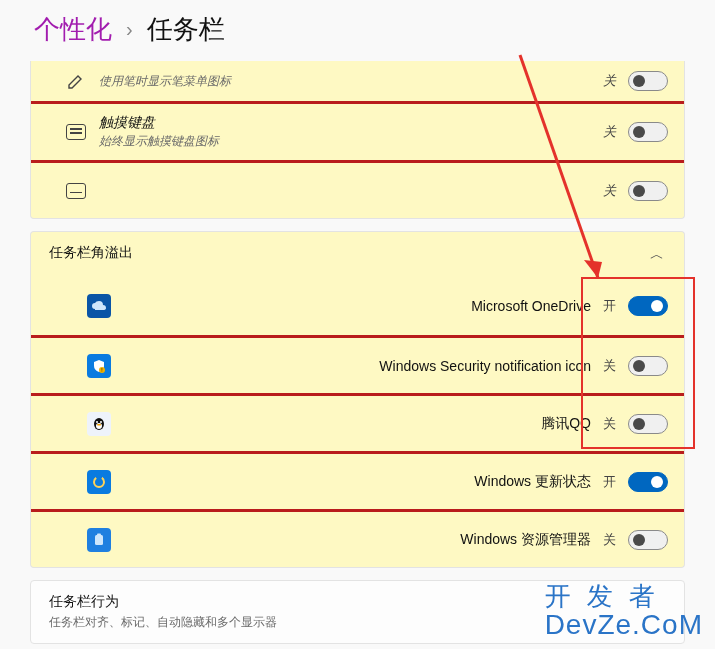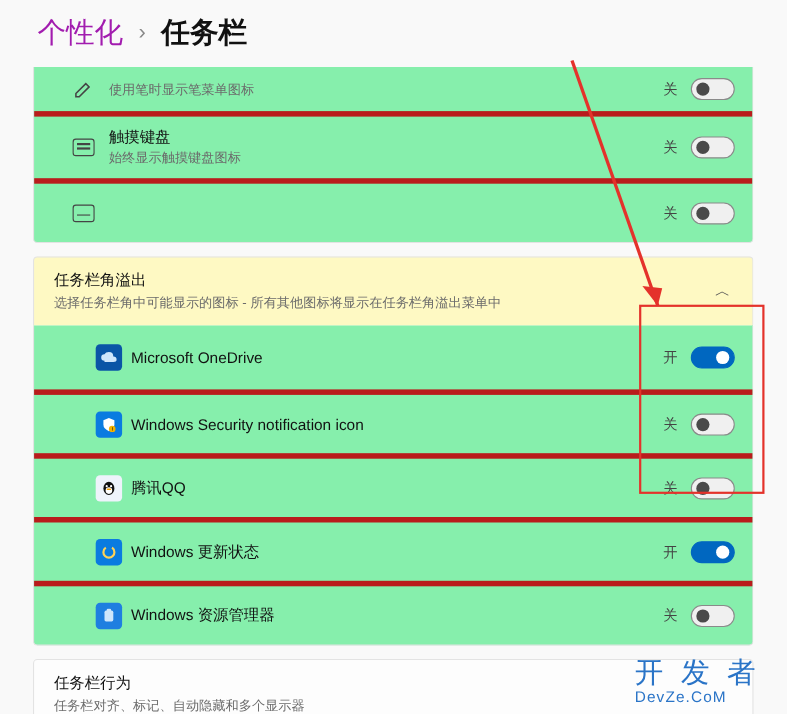--- a/index.html
+++ b/index.html
@@ -13,37 +13,38 @@
   }
   .breadcrumb {
     display: flex;
     align-items: center;
     gap: 14px;
     padding: 12px 34px 14px 34px;
     font-size: 26px;
   }
   .breadcrumb .parent { color: #a21caf; }
   .breadcrumb .sep { color: #888; font-size: 20px; }
-  .breadcrumb .current { color: #111; font-weight: 700; }
+  .breadcrumb .current { color: #111; font-weight: 400; }
 
   .panel {
     margin: 0 30px 4px 30px;
-    background: #86efac;
+    background: #fef9c3;
     border: 1px solid #e3e3e3;
     border-radius: 4px;
     overflow: hidden;
+    font-style: italic;
   }
   .panel.topcut { border-top: none; border-radius: 0 0 4px 4px; }
 
   .row {
     display: flex;
     align-items: center;
     padding: 10px 16px 10px 22px;
     min-height: 58px;
-    border-top: 5px solid #b91c1c;
+    border-top: 3px solid #b91c1c;
   }
   .row:first-child { border-top: none; }
   .row .icon-slot {
     width: 46px;
     display: flex;
     justify-content: center;
     align-items: center;
     flex: 0 0 46px;
   }
   .row .labels {
@@ -93,24 +94,25 @@
     display: flex;
     align-items: center;
   }
   .section-header .labels { flex: 1; }
   .section-header .title { font-size: 14px; color: #111; margin-bottom: 3px;}
   .section-header .desc { font-size: 12px; color: #6b6b6b; }
   .chevron { color: #555; font-size: 14px; padding-right: 4px; }
 
   .overflow-panel {
     margin: 0 30px 4px 30px;
-    background: #86efac;
+    background: #fef9c3;
     border: 1px solid #e3e3e3;
     border-top: none;
     border-radius: 0 0 4px 4px;
+    text-align: right;
   }
   .overflow-panel .row { padding-left: 48px; }
   .overflow-panel .icon-slot { width: 40px; flex: 0 0 40px; }
 
   .appicon {
     width: 24px; height: 24px;
     border-radius: 4px;
     display: flex; align-items: center; justify-content: center;
     font-size: 14px;
     color: #fff;
@@ -133,21 +135,21 @@
     text-align: left;
     line-height: 1.1;
   }
   .watermark .cn {
     font-size: 26px;
     letter-spacing: 16px;
     color: #2a74c7;
     font-weight: 500;
   }
   .watermark .en {
-    font-size: 14px;
+    font-size: 28px;
     color: #2a74c7;
     font-weight: 500;
     letter-spacing: 1px;
   }
 
   .panel-single {
     margin: 12px 30px 4px 30px;
     background: #fdfdfd;
     border: 1px solid #e3e3e3;
     border-radius: 4px;
@@ -209,21 +211,20 @@
     <span class="state">关</span>
     <div class="toggle">
         <div class="dot"></div>
       </div>
   </div>
 </div>
 
 <div class="section-header">
   <div class="labels">
     <div class="title">任务栏角溢出</div>
-    <div class="desc">选择任务栏角中可能显示的图标 - 所有其他图标将显示在任务栏角溢出菜单中</div>
   </div>
   <span class="chevron">︿</span>
 </div>
 
 <div class="overflow-panel">
 
   <div class="row">
     <div class="icon-slot">
       <div class="appicon" style="background:#0a55a6;">
         <svg width="16" height="12" viewBox="0 0 16 12">

